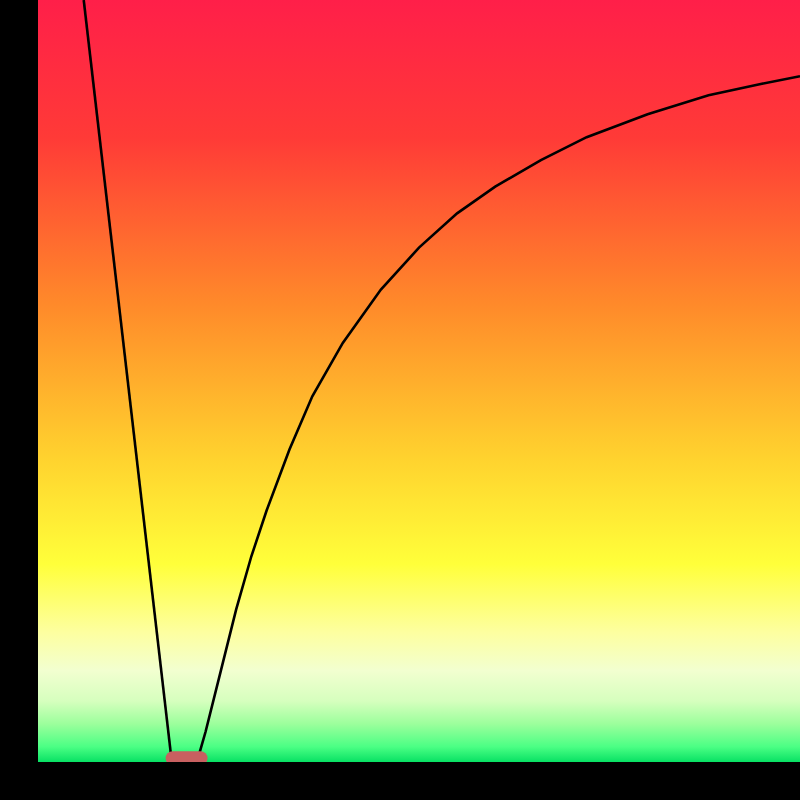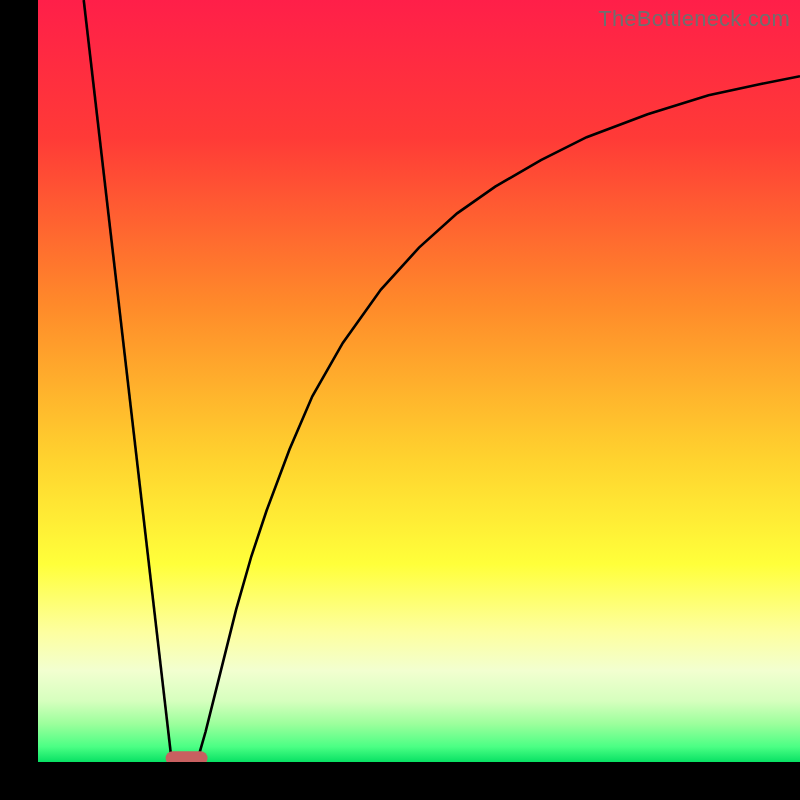--- a/index.html
+++ b/index.html
@@ -27,21 +27,20 @@
     z-index: 5;
   }
   svg {
     display: block;
   }
 </style>
 </head>
 <body>
 
 <div class="chart-wrap">
-  <div class="attribution">TheBottleneck.com</div>
   <svg id="chart-svg" width="800" height="800" viewBox="0 0 800 800">
     <defs>
       <linearGradient id="bg-grad" x1="0" y1="0" x2="0" y2="1">
           <stop offset="0%" stop-color="#ff1f49"></stop>
           <stop offset="18%" stop-color="#ff3a37"></stop>
           <stop offset="40%" stop-color="#ff8a2a"></stop>
           <stop offset="60%" stop-color="#ffd22e"></stop>
           <stop offset="74%" stop-color="#ffff3a"></stop>
           <stop offset="83%" stop-color="#fdffa0"></stop>
           <stop offset="88%" stop-color="#f2ffd0"></stop>

